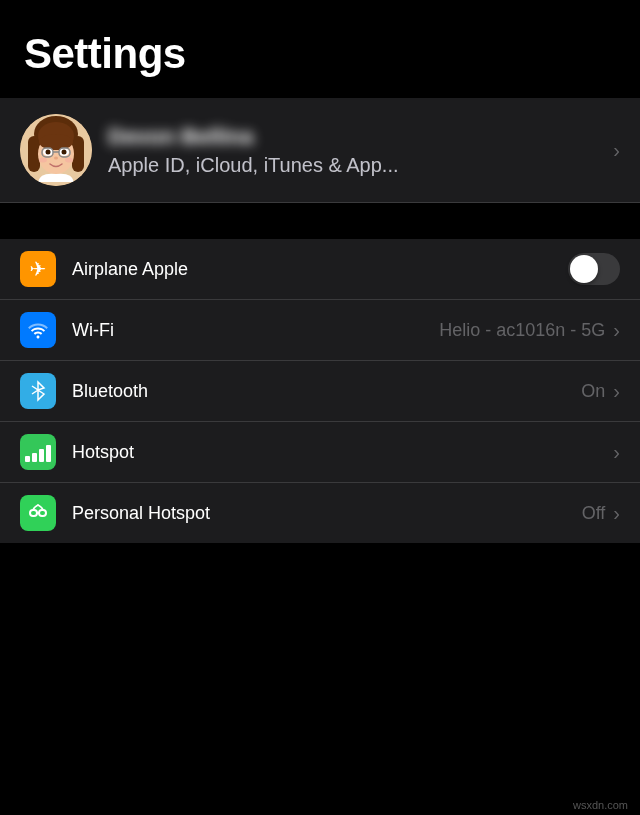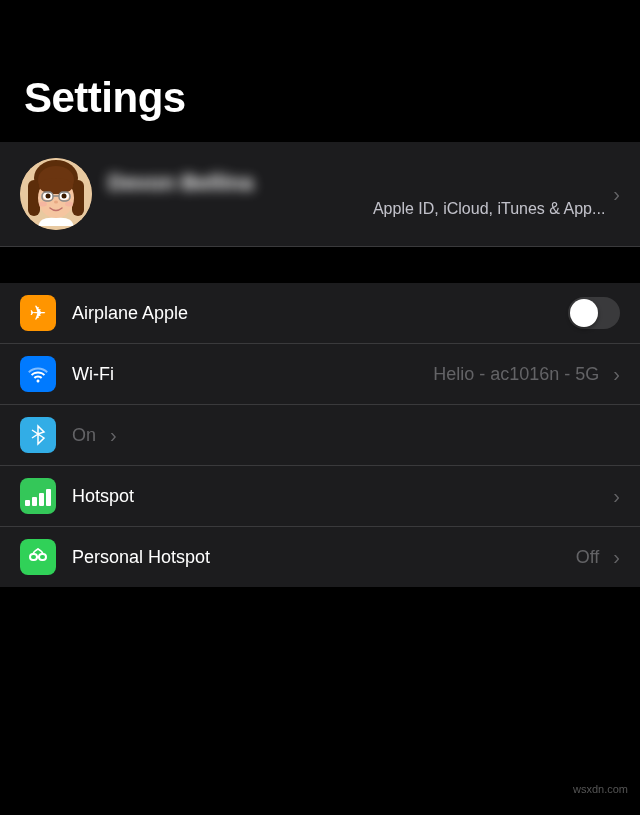--- a/index.html
+++ b/index.html
@@ -20,21 +20,20 @@
     .header {
       background-color: #000000;
       padding: 30px 24px 20px 24px;
     }
 
     .header-title {
       font-size: 42px;
       font-weight: 800;
       color: #ffffff;
       letter-spacing: -0.5px;
-      margin-top: 44px;
     }
 
     .profile-section {
       background-color: #1c1c1e;
       margin: 0;
       padding: 16px 20px;
       display: flex;
       align-items: center;
       cursor: pointer;
       border-bottom: 1px solid #3a3a3c;
@@ -61,23 +60,22 @@
     .profile-name {
       font-size: 22px;
       font-weight: 600;
       color: #ffffff;
       filter: blur(6px);
       user-select: none;
       margin-bottom: 4px;
     }
 
     .profile-subtitle {
-      font-size: 16px;
+      font-size: 20px;
       color: #ebebf5cc;
-      text-align: right;
     }
 
     .chevron {
       color: #636366;
       font-size: 20px;
       margin-left: 8px;
     }
 
     .spacer {
       height: 36px;
@@ -135,21 +133,20 @@
 
     .row-label {
       font-size: 18px;
       color: #ffffff;
       flex: 1;
     }
 
     .row-value {
       font-size: 18px;
       color: #636366;
-      margin-right: 6px;
     }
 
     .toggle {
       width: 52px;
       height: 32px;
       border-radius: 16px;
       background-color: #3a3a3c;
       position: relative;
       display: flex;
       align-items: center;
@@ -188,21 +185,21 @@
     }
 
     .cellular-bar {
       background-color: white;
       border-radius: 1px;
       width: 5px;
     }
 
     .watermark {
       position: absolute;
-      bottom: 20px;
+      bottom: 4px;
       right: 12px;
       font-size: 11px;
       color: #555;
     }
   </style>
 </head>
 <body>
 
 <div class="header">
   <h1 class="header-title">Settings</h1>
@@ -281,20 +278,21 @@
     <div class="chevron">›</div>
   </div>
 
   <div class="settings-row">
     <div class="icon-wrapper icon-blue-light">
       <svg width="20" height="22" viewBox="0 0 20 22" fill="white">
         <path d="M10 2 L10 20 L16 14 L10 10 L16 8 L10 2 Z" stroke="white" stroke-width="1.5" fill="none"></path>
         <path d="M4 6 L10 10 L4 14" stroke="white" stroke-width="1.5" fill="none"></path>
       </svg>
     </div>
+    <span class="row-label">Bluetooth</span>
     <span class="row-value">On</span>
     <div class="chevron">›</div>
   </div>
 
   <div class="settings-row">
     <div class="icon-wrapper icon-green">
       <div class="cellular-icon">
         <div class="cellular-bar" style="height:6px;"></div>
         <div class="cellular-bar" style="height:9px;"></div>
         <div class="cellular-bar" style="height:13px;"></div>

